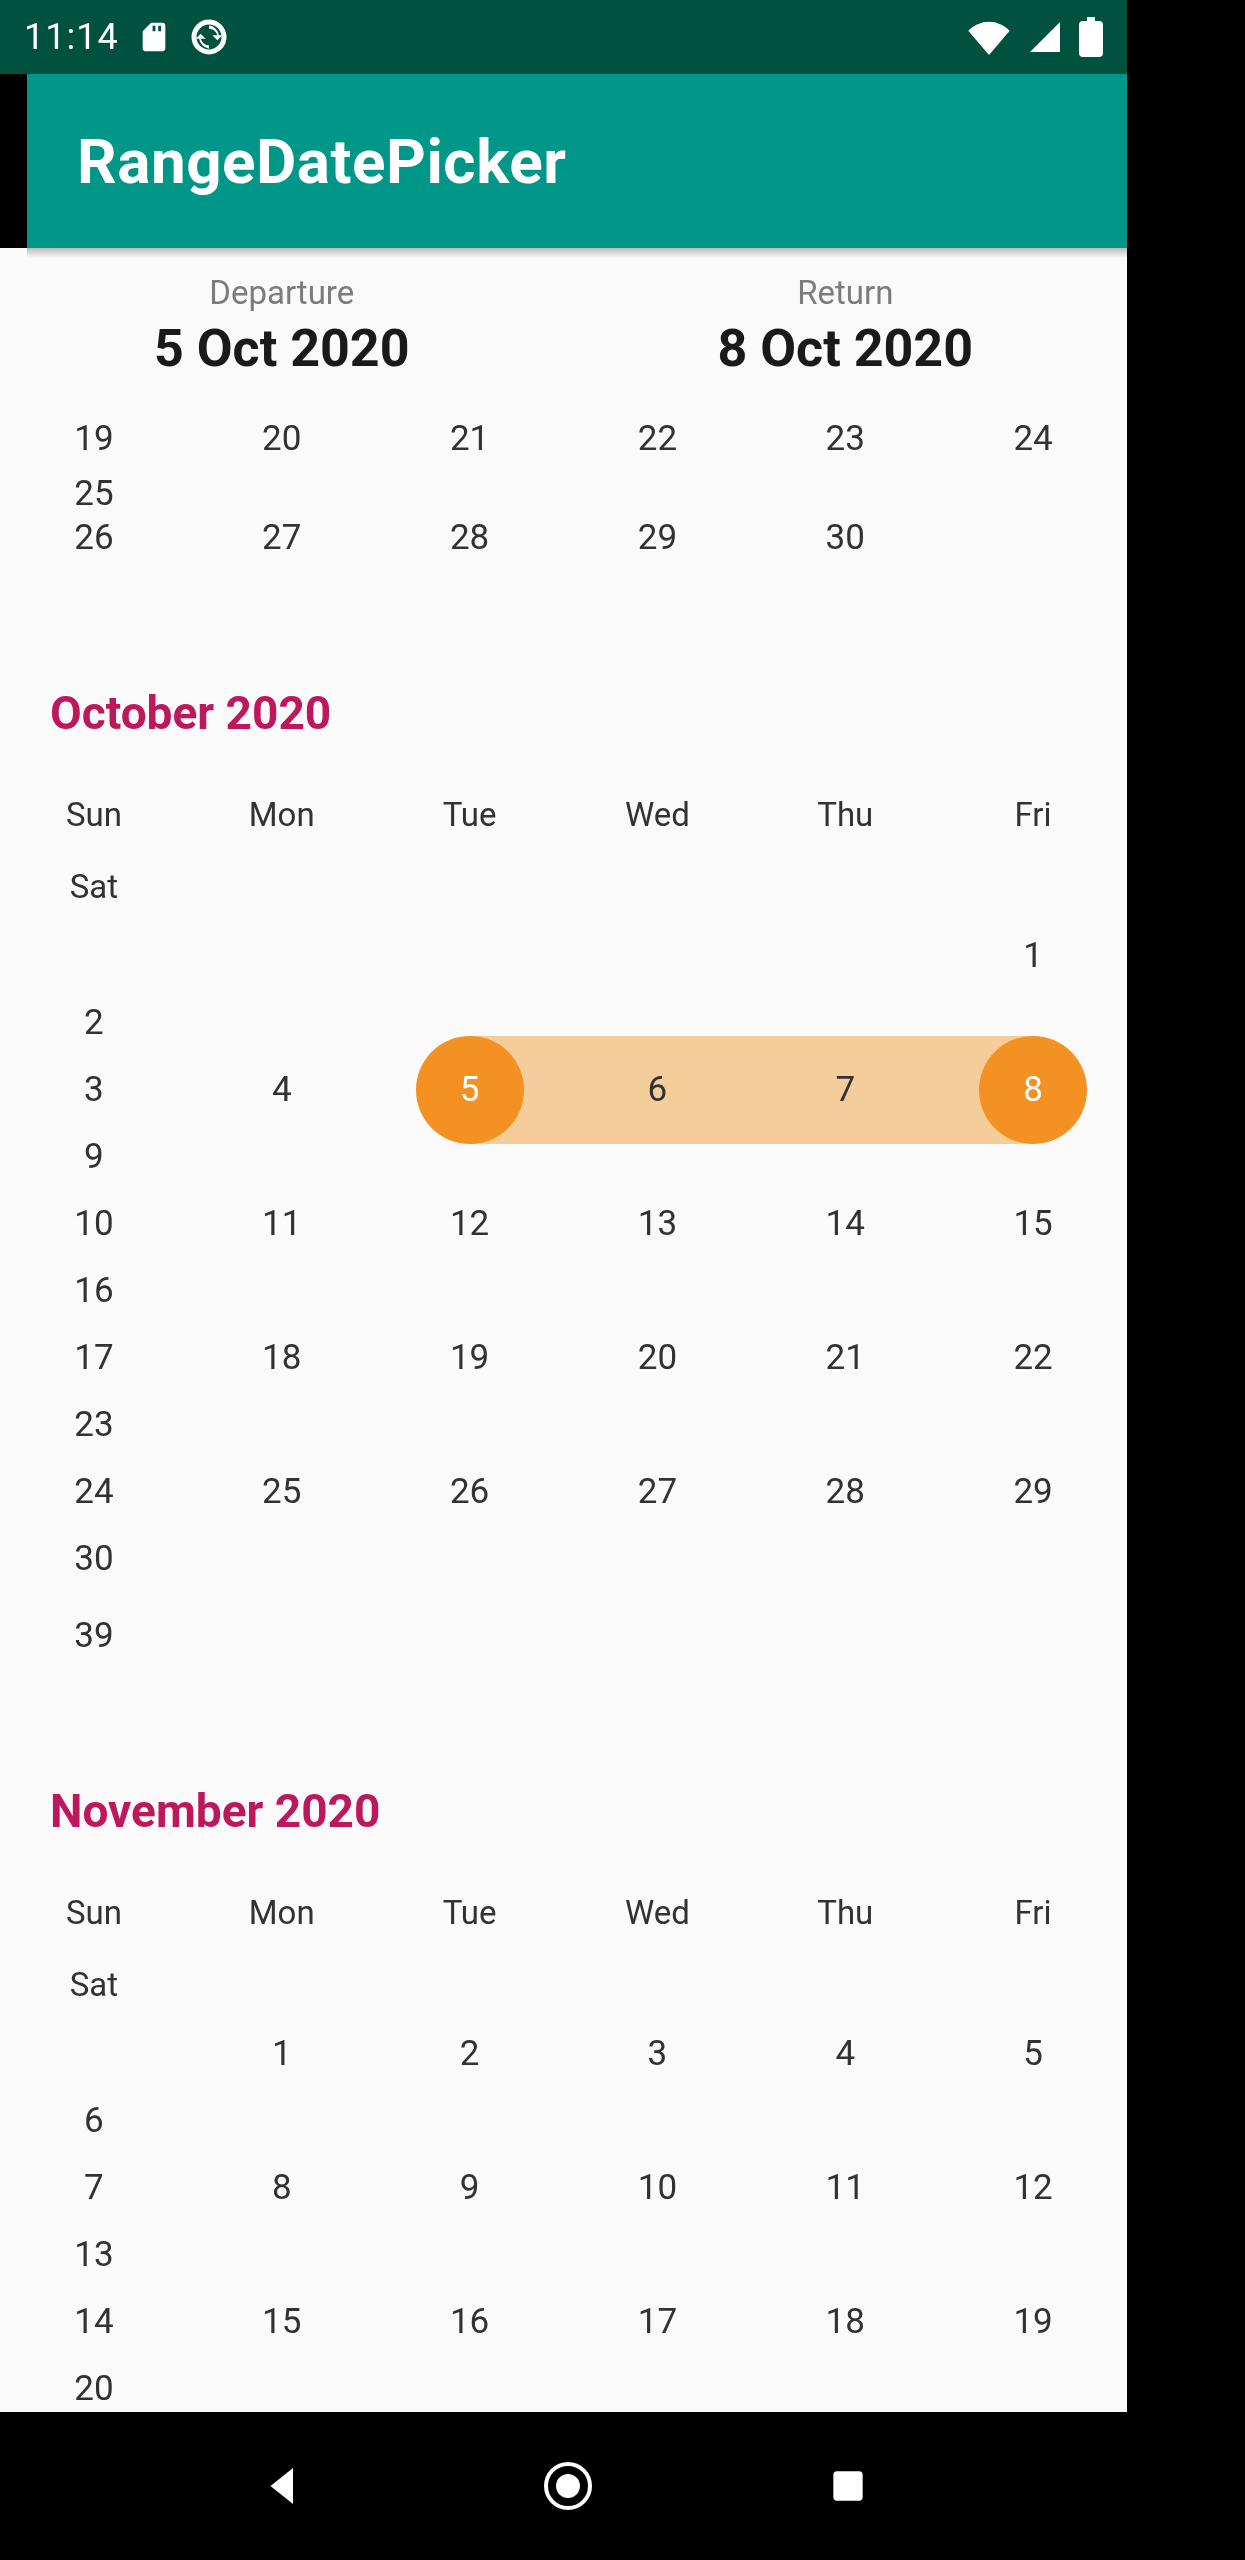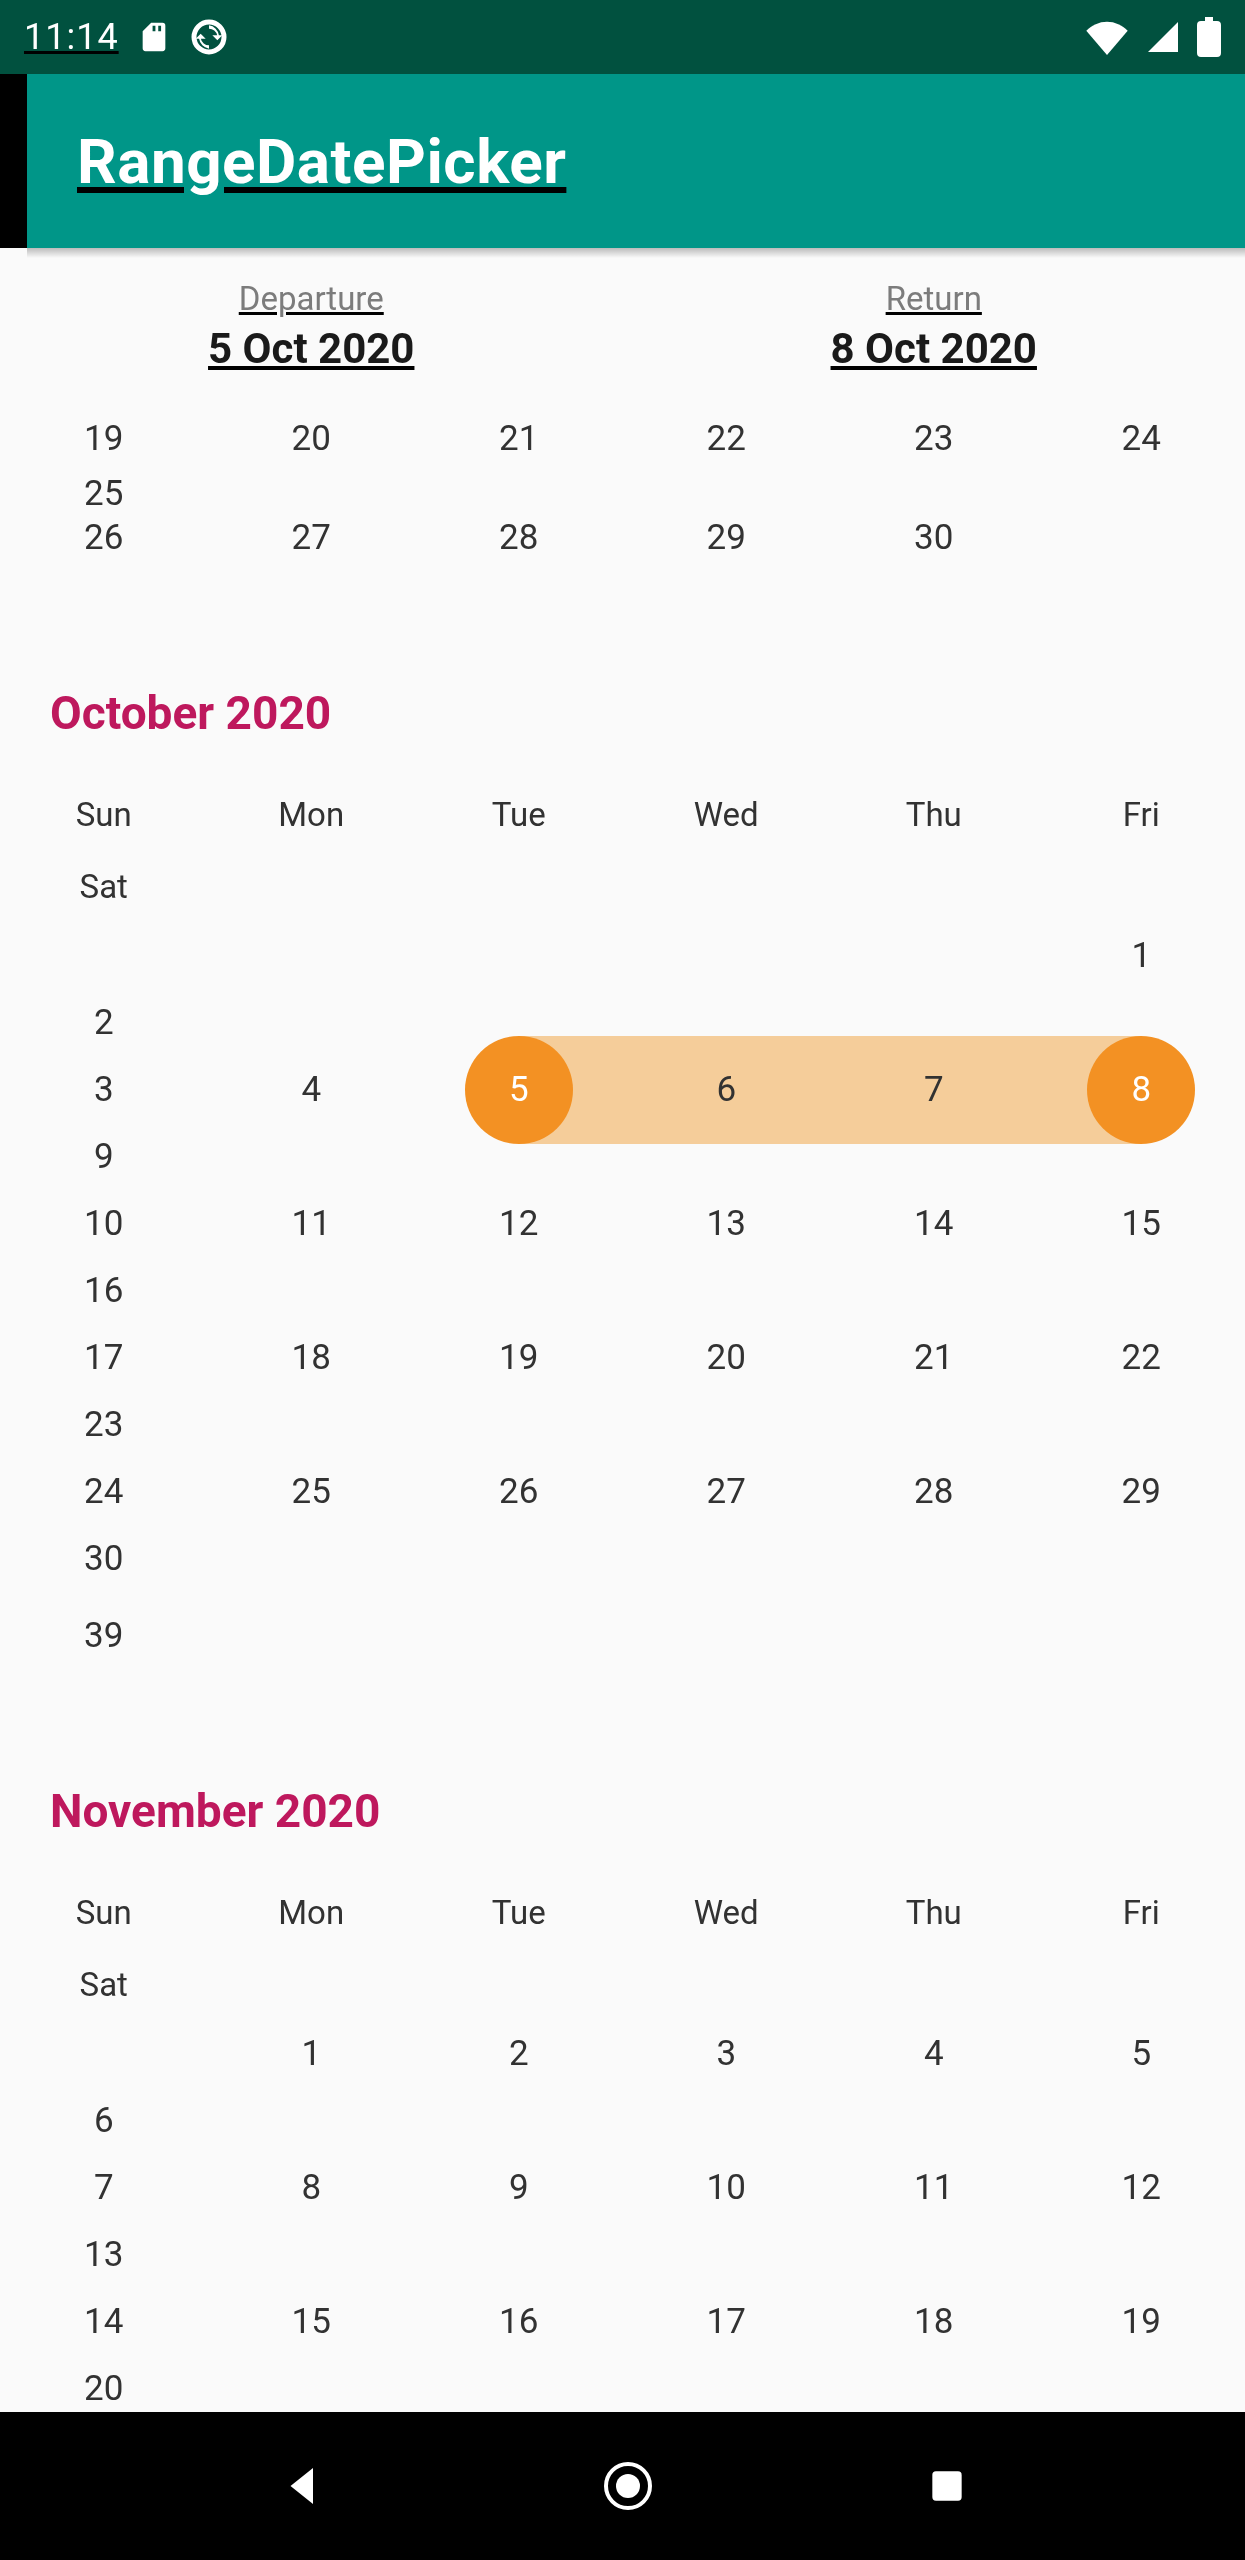--- a/index.html
+++ b/index.html
@@ -5,25 +5,24 @@
   * { box-sizing: border-box; margin: 0; padding: 0; }
   html, body {
     width: 1245px;
     height: 2560px;
     font-family: Roboto, "Helvetica Neue", Arial, sans-serif;
     background: #000;
     overflow: hidden;
     -webkit-font-smoothing: antialiased;
   }
   .device {
-    width: 1245px;
+    width: 1127px;
     height: 2560px;
     position: relative;
     background: #000;
-    text-decoration: underline;
   }
 
   
   .statusbar {
     height: 74px;
     background: #01513f;
     display: flex;
     align-items: center;
     justify-content: space-between;
     padding: 0 24px;
@@ -83,21 +82,21 @@
     align-items: center;
     justify-content: center;
     gap: 6px;
   }
   .summary-label {
     font-size: 33px;
     color: #7c7c7c;
     font-weight: 400;
   }
   .summary-value {
-    font-size: 42px;
+    font-size: 52px;
     font-weight: 700;
     color: #1a1a1a;
   }
 
   
   .scroll {
     position: absolute;
     top: 404px;
     bottom: 148px;
     left: 0; right: 0;

